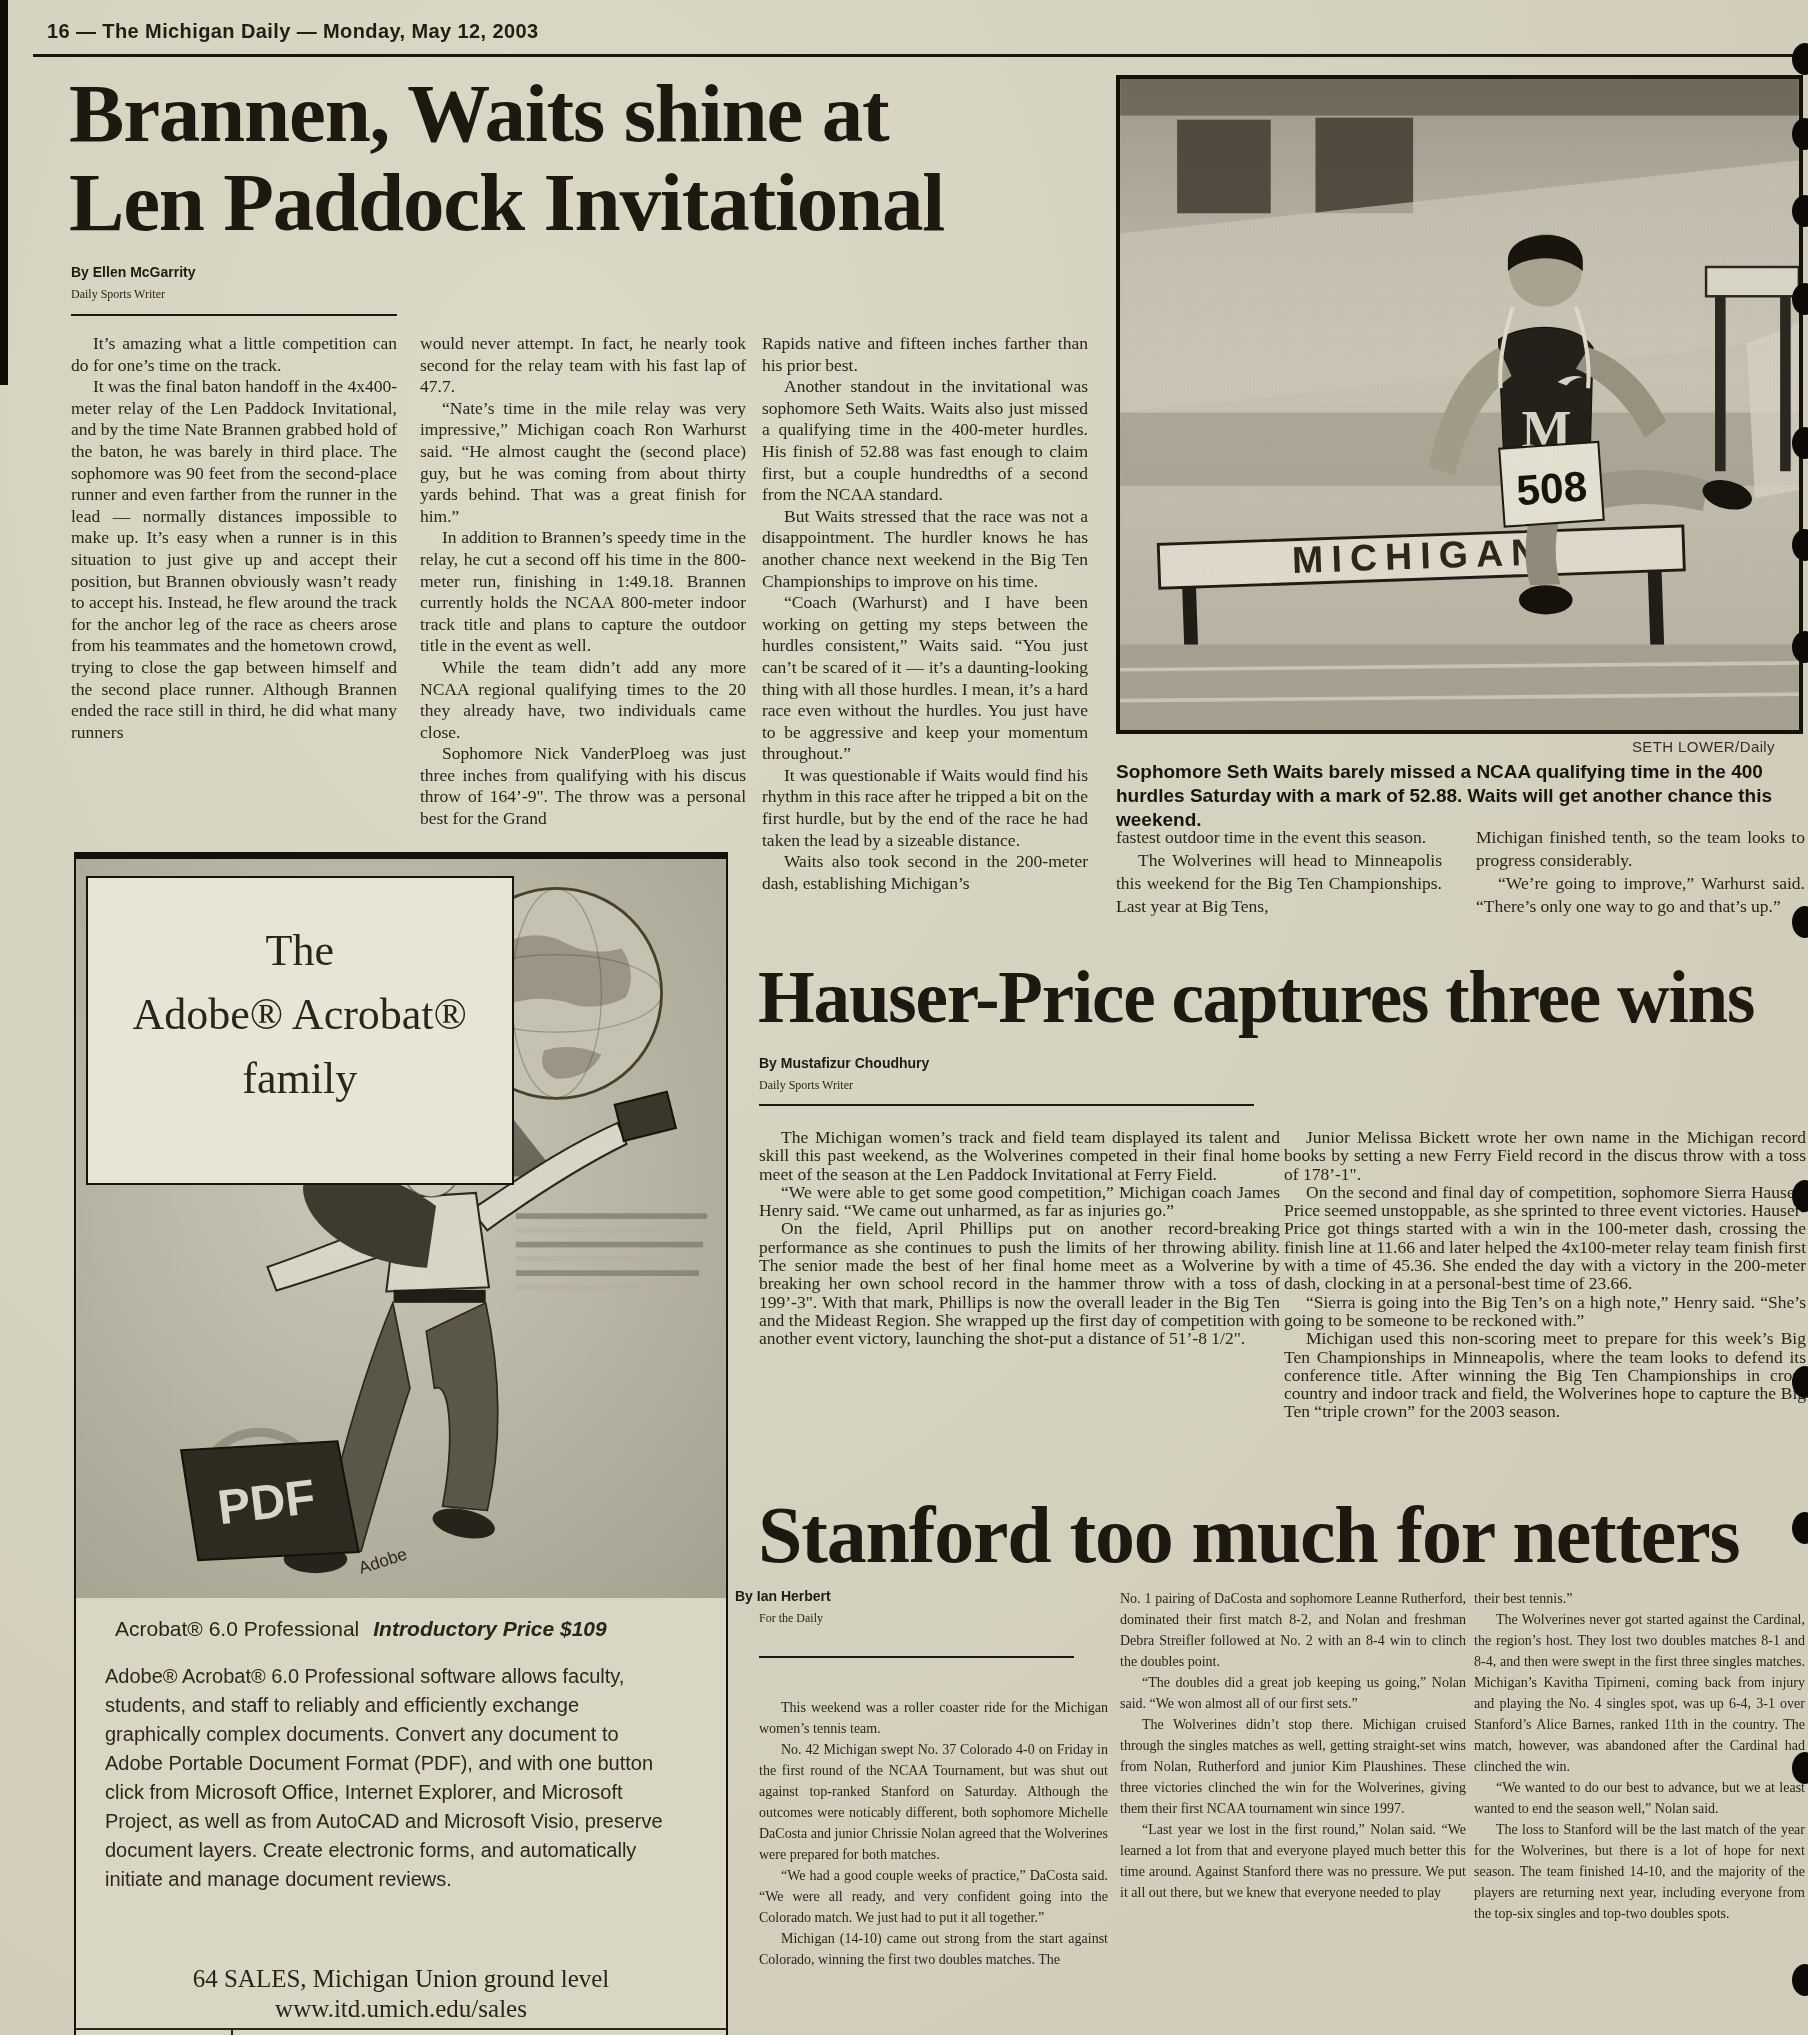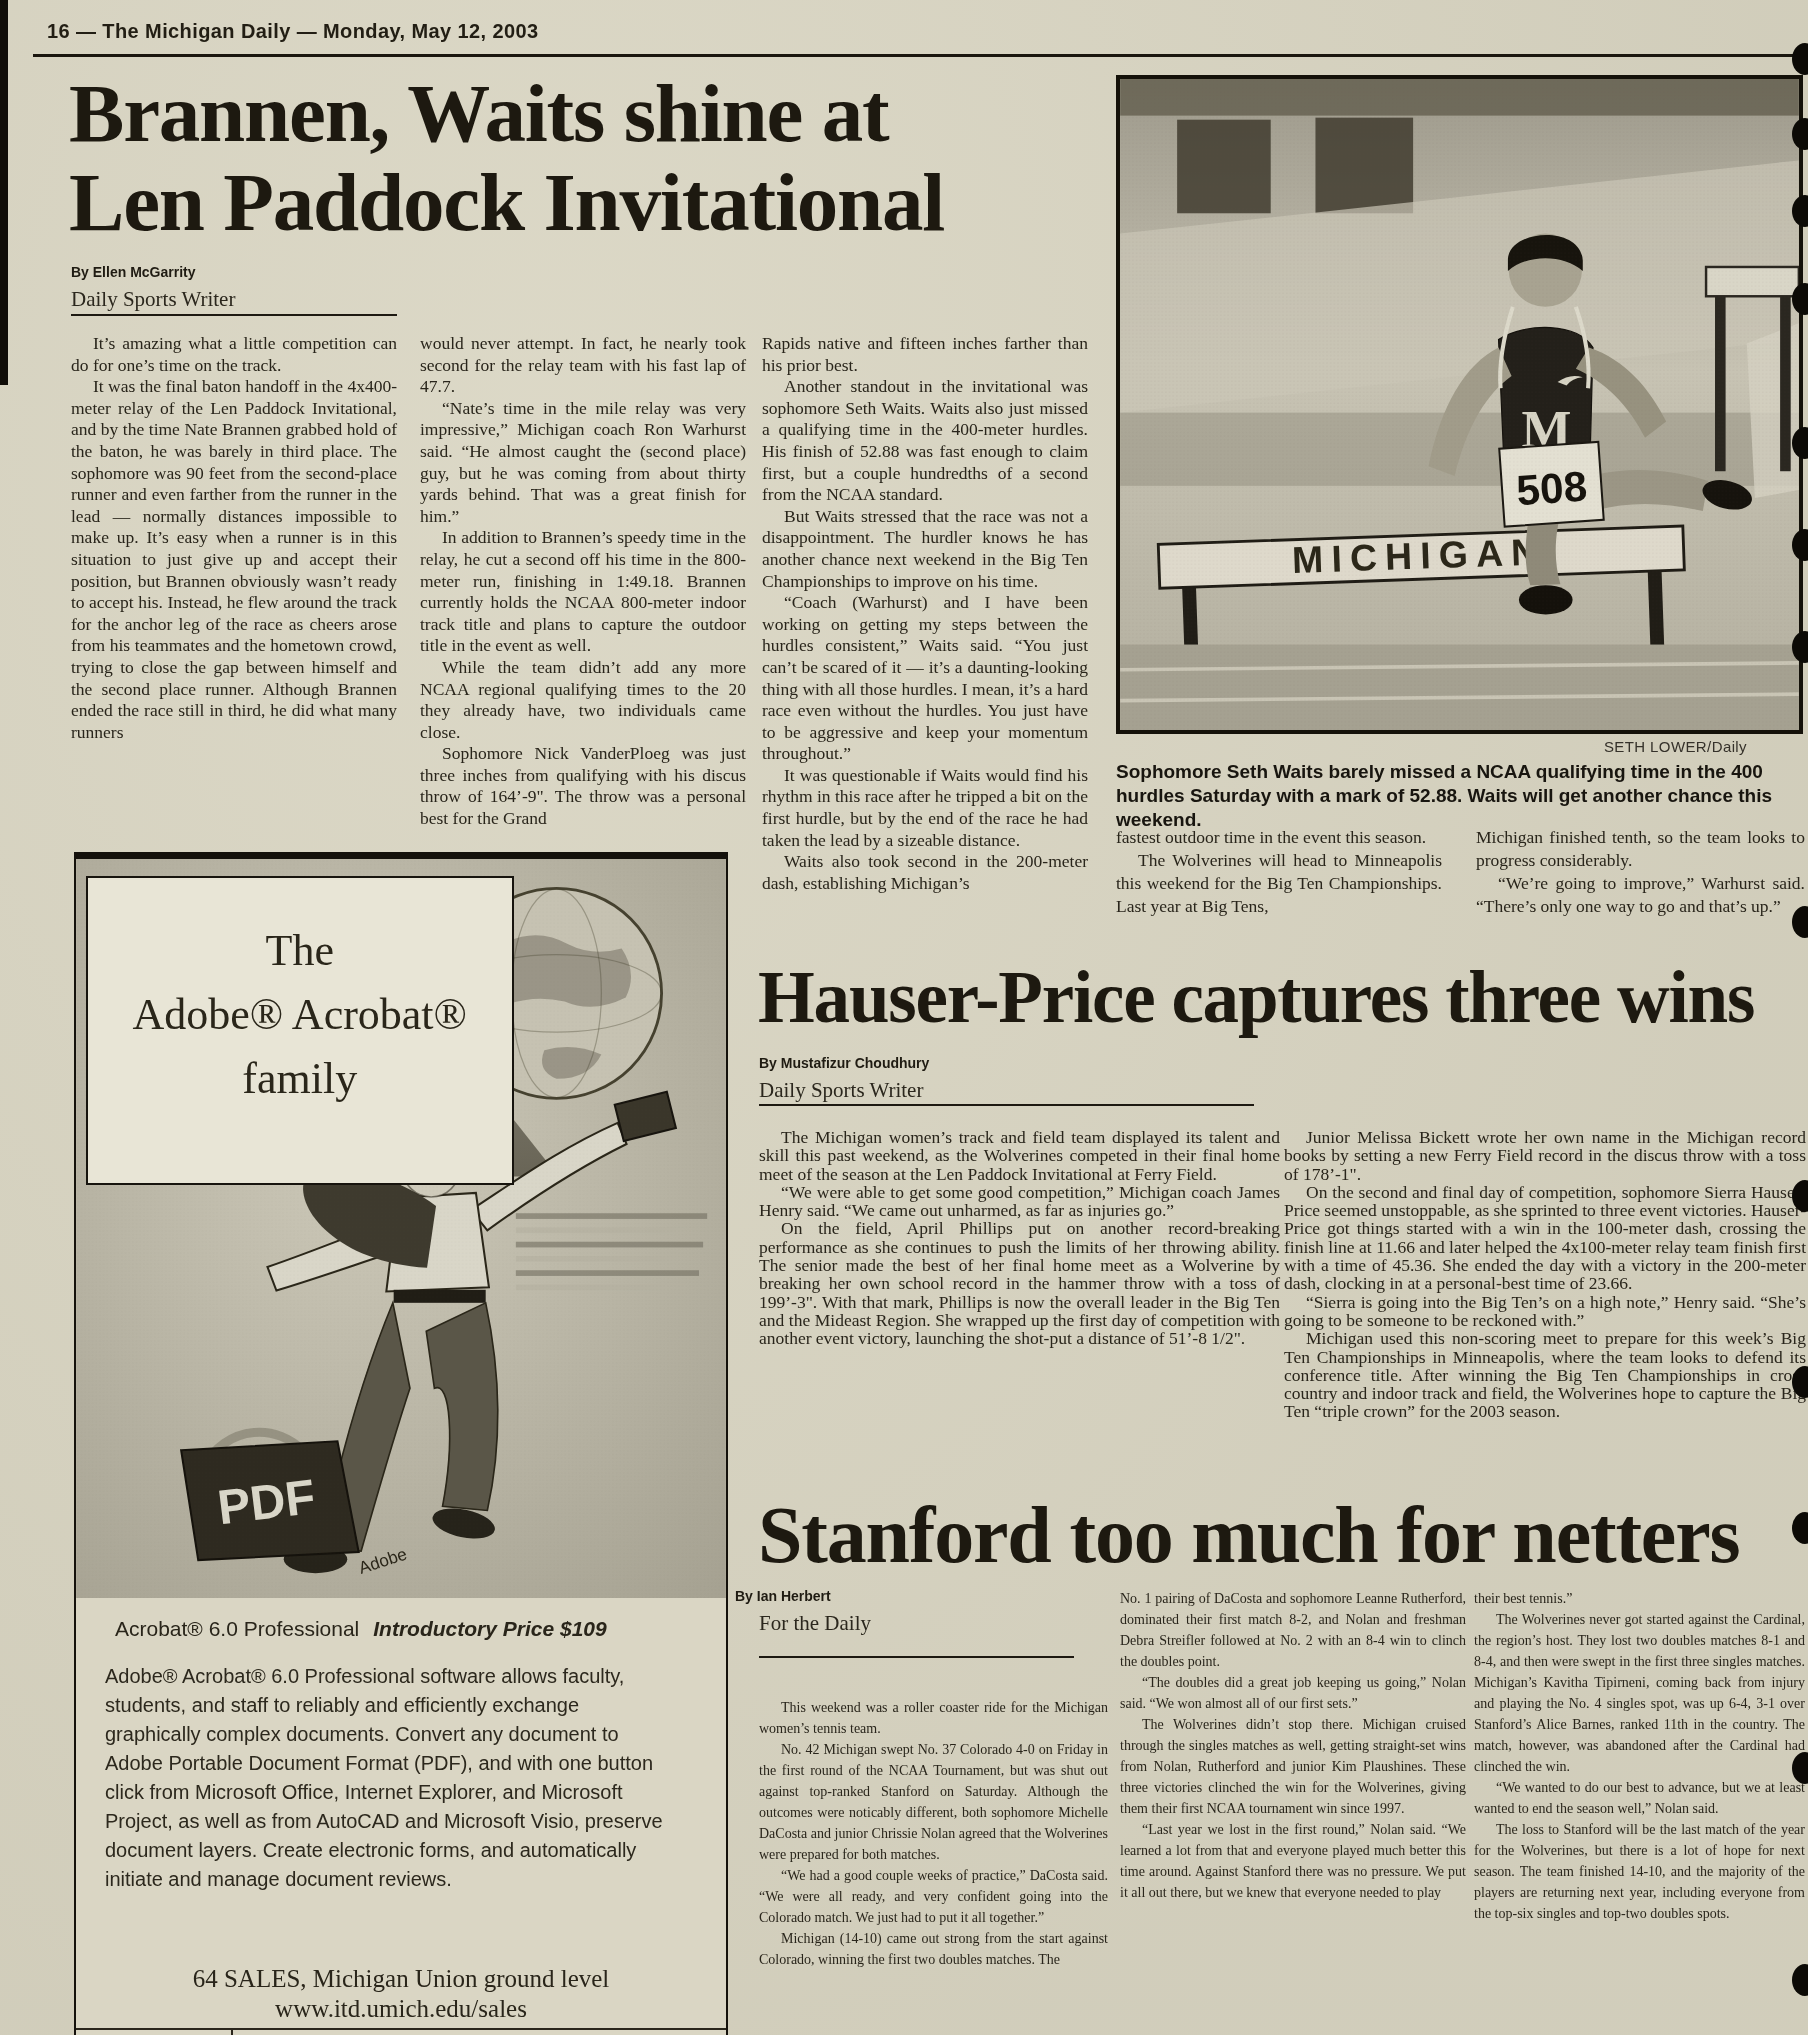--- a/index.html
+++ b/index.html
@@ -17,32 +17,32 @@
   #masthead{left:35px; top:20.4px; font-family:"Liberation Sans","DejaVu Sans",sans-serif;
     font-weight:bold; font-size:20px; color:#221e14; letter-spacing:0.4px;margin-left:12px;}
   #masthead-rule{left:33px; top:54px; width:1771px; height:2.8px; background:#1a160e;}
   
   .headline{font-family:"Liberation Serif","DejaVu Serif",serif; font-weight:bold; color:#1d1910; letter-spacing:-1.2px;}
   #headline1{left:69px; top:69px; font-size:83px; line-height:89px; width:1075px;}
   #headline2{left:758px; top:957px; font-size:73px; line-height:81px; width:1052px; white-space:nowrap;}
   #headline3{left:758px; top:1493px; font-size:80px; line-height:85px; width:1052px; white-space:nowrap;}
   
   .byline-name{font-family:"Liberation Sans","DejaVu Sans",sans-serif; font-weight:bold; font-size:14px; color:#1f1b12;}
-  .byline-role{font-size:21px; color:#2b271d;}
+  .byline-role{font-size:12px; color:#2b271d;}
   .byline-rule{height:2.4px; background:#1d1911;}
   
   .col{text-align:justify; overflow:visible;}
   .col p{margin:0; text-indent:22px; font-size:17.5px; line-height:21.6px;font-family:Liberation Serif, serif;}
   .col.cont p:first-child{text-indent:0;}
   .hp .col p{font-size:17.5px; line-height:18.3px;}
   .st .col p{font-size:14px; line-height:21px;}
   .wide-lead .col p{line-height:23px;}
   
   #photo-fig{left:1116px; top:75px; width:679px; height:651px; border:4.1px solid #141109; background:#b6b2a2;}
-  #photo-credit{left:1060px; top:738px; width:687px; text-align:right;
+  #photo-credit{left:1088px; top:738px; width:687px; text-align:right;
     font-family:"Liberation Sans","DejaVu Sans",sans-serif; font-size:15px; color:#35312a; letter-spacing:0.4px;}
   #photo-caption{left:1116px; top:760px; width:680px;
     font-family:"Liberation Sans","DejaVu Sans",sans-serif; font-weight:bold; font-size:19px; line-height:24px; color:#18150f;}
   
   #ad{left:74px; top:852px; width:650px; height:1250px;
     border:2.4px solid #14110b; border-top-width:7.3px; background:#dad6c4;}
   #ad-illustration{left:0; top:0;}
   #family-box{left:9.8px; top:17px; width:428px; height:309px; background:#e8e5d6; border:2px solid #17140e;
     text-align:center; font-size:44px; line-height:64px; color:#2a261a; padding-top:41px; box-sizing:border-box;
     font-family:"Liberation Serif","DejaVu Serif",serif;}

